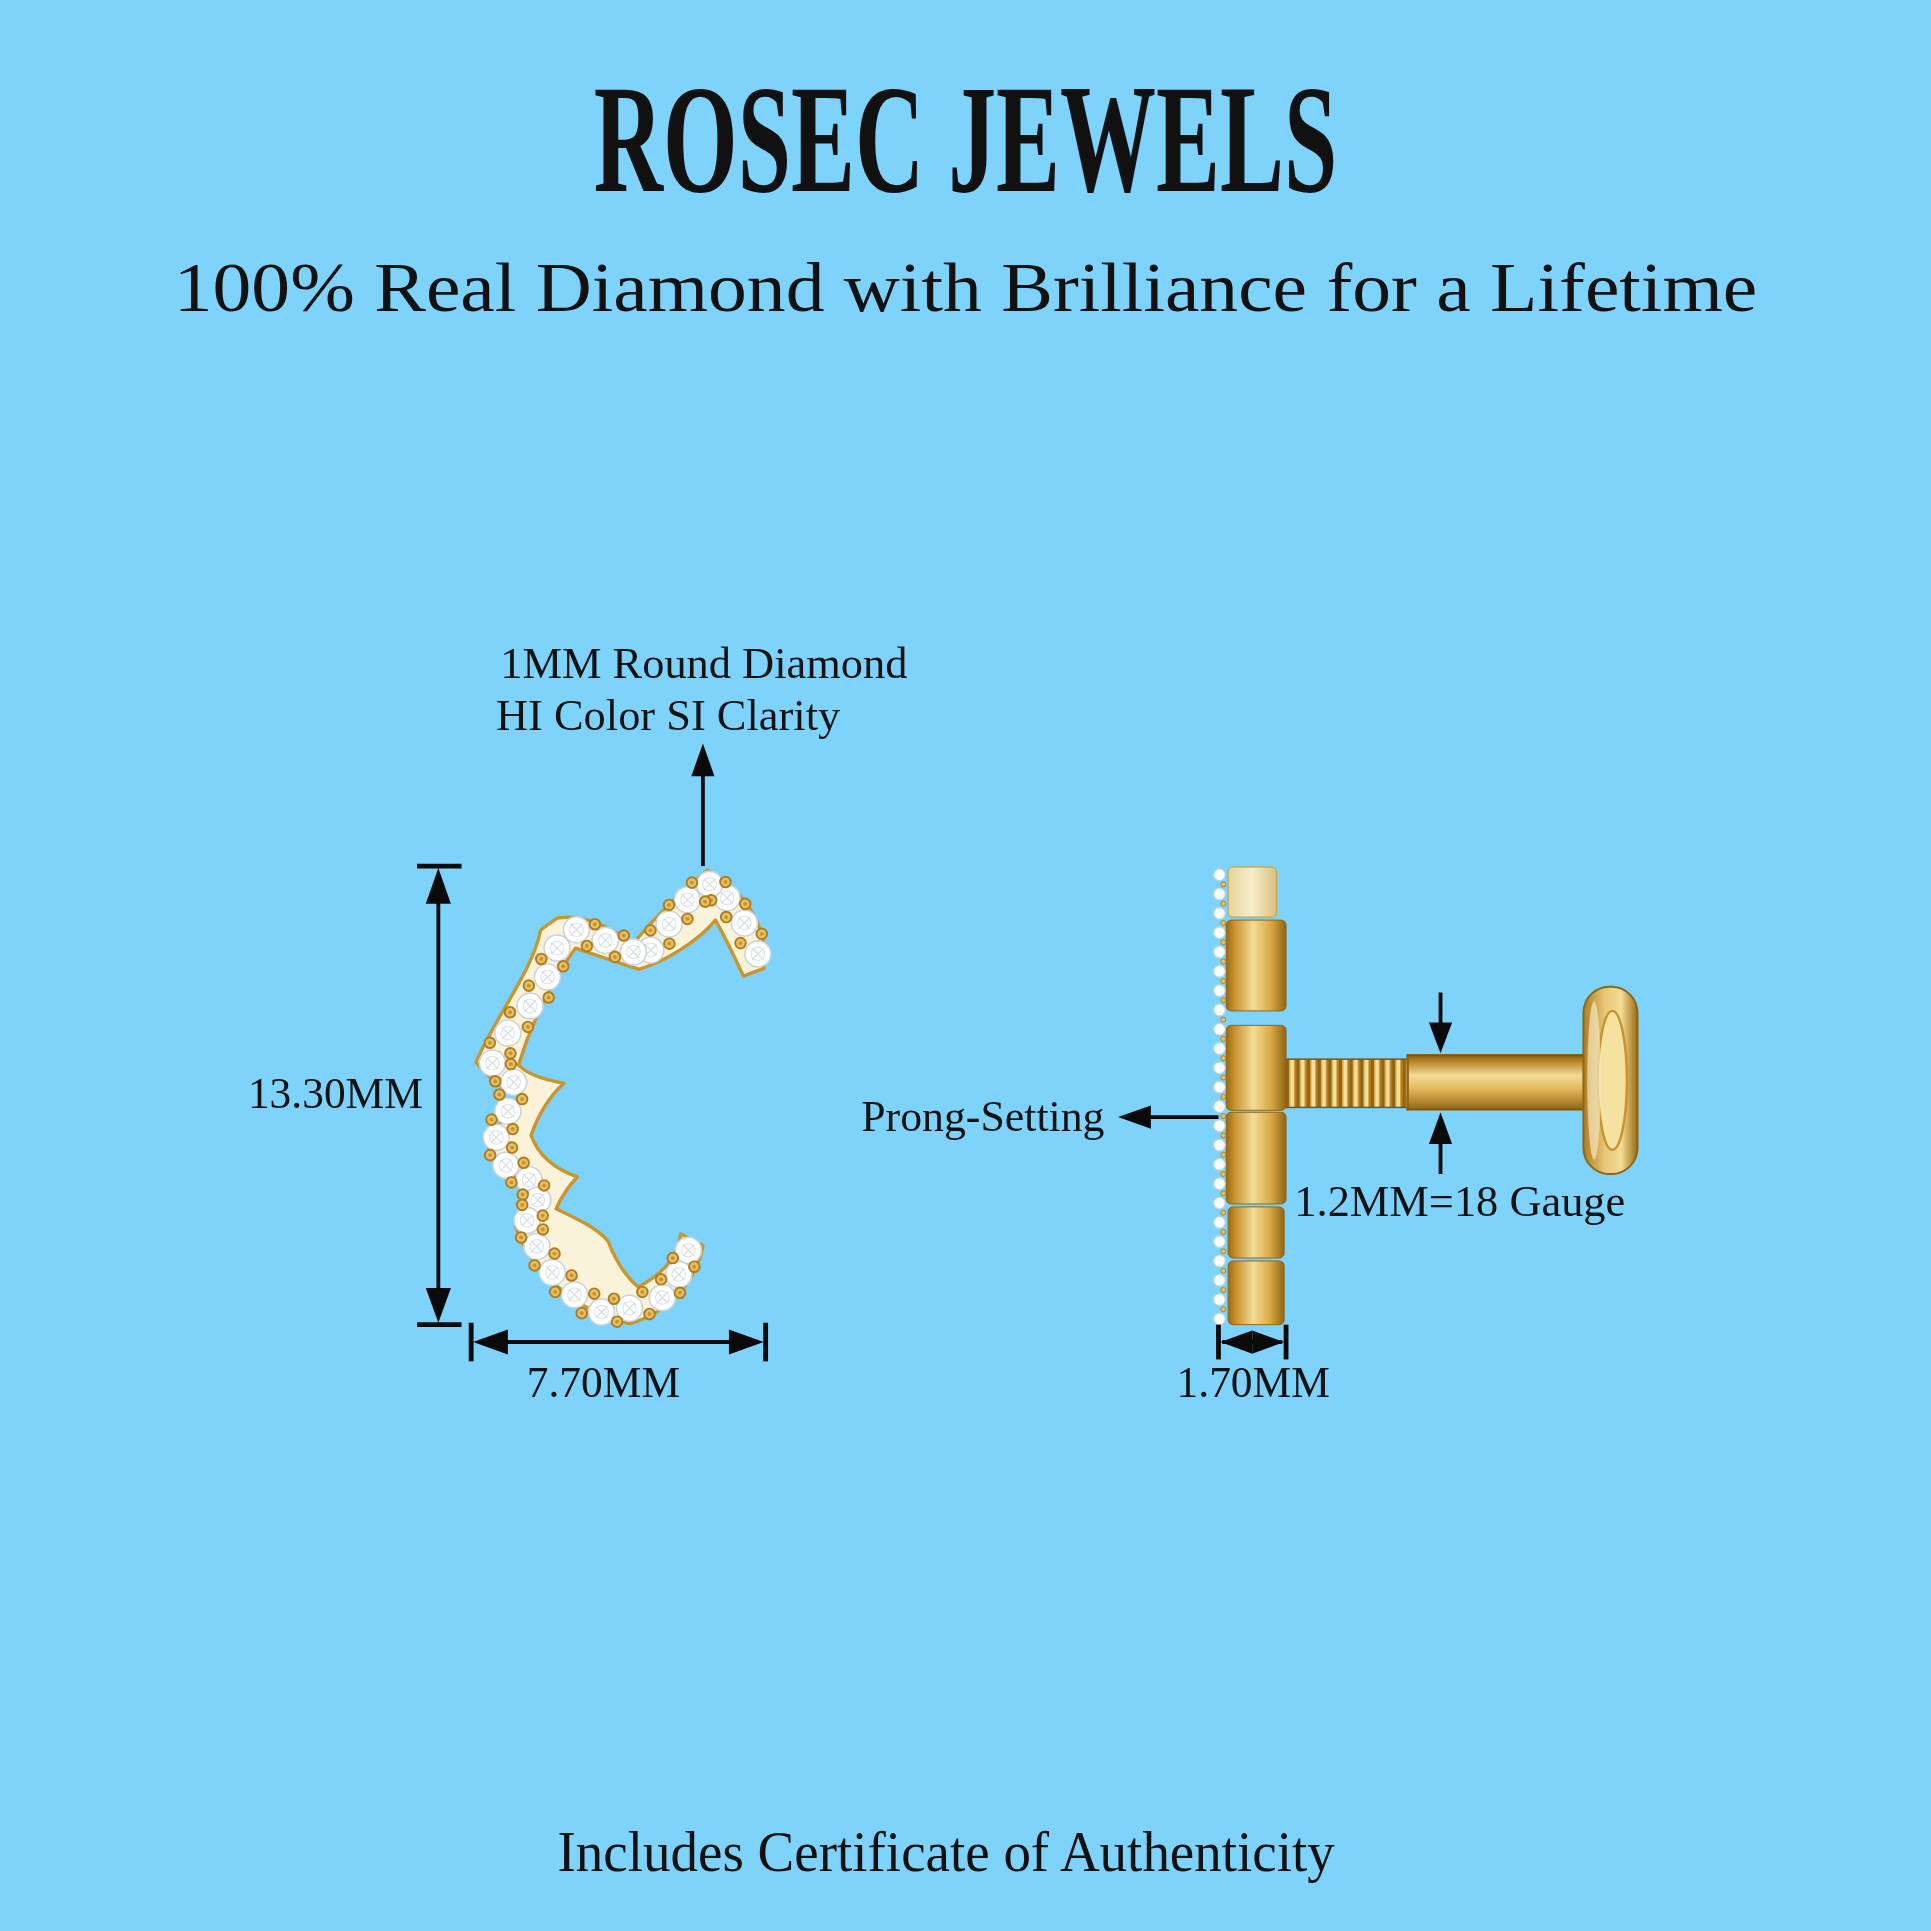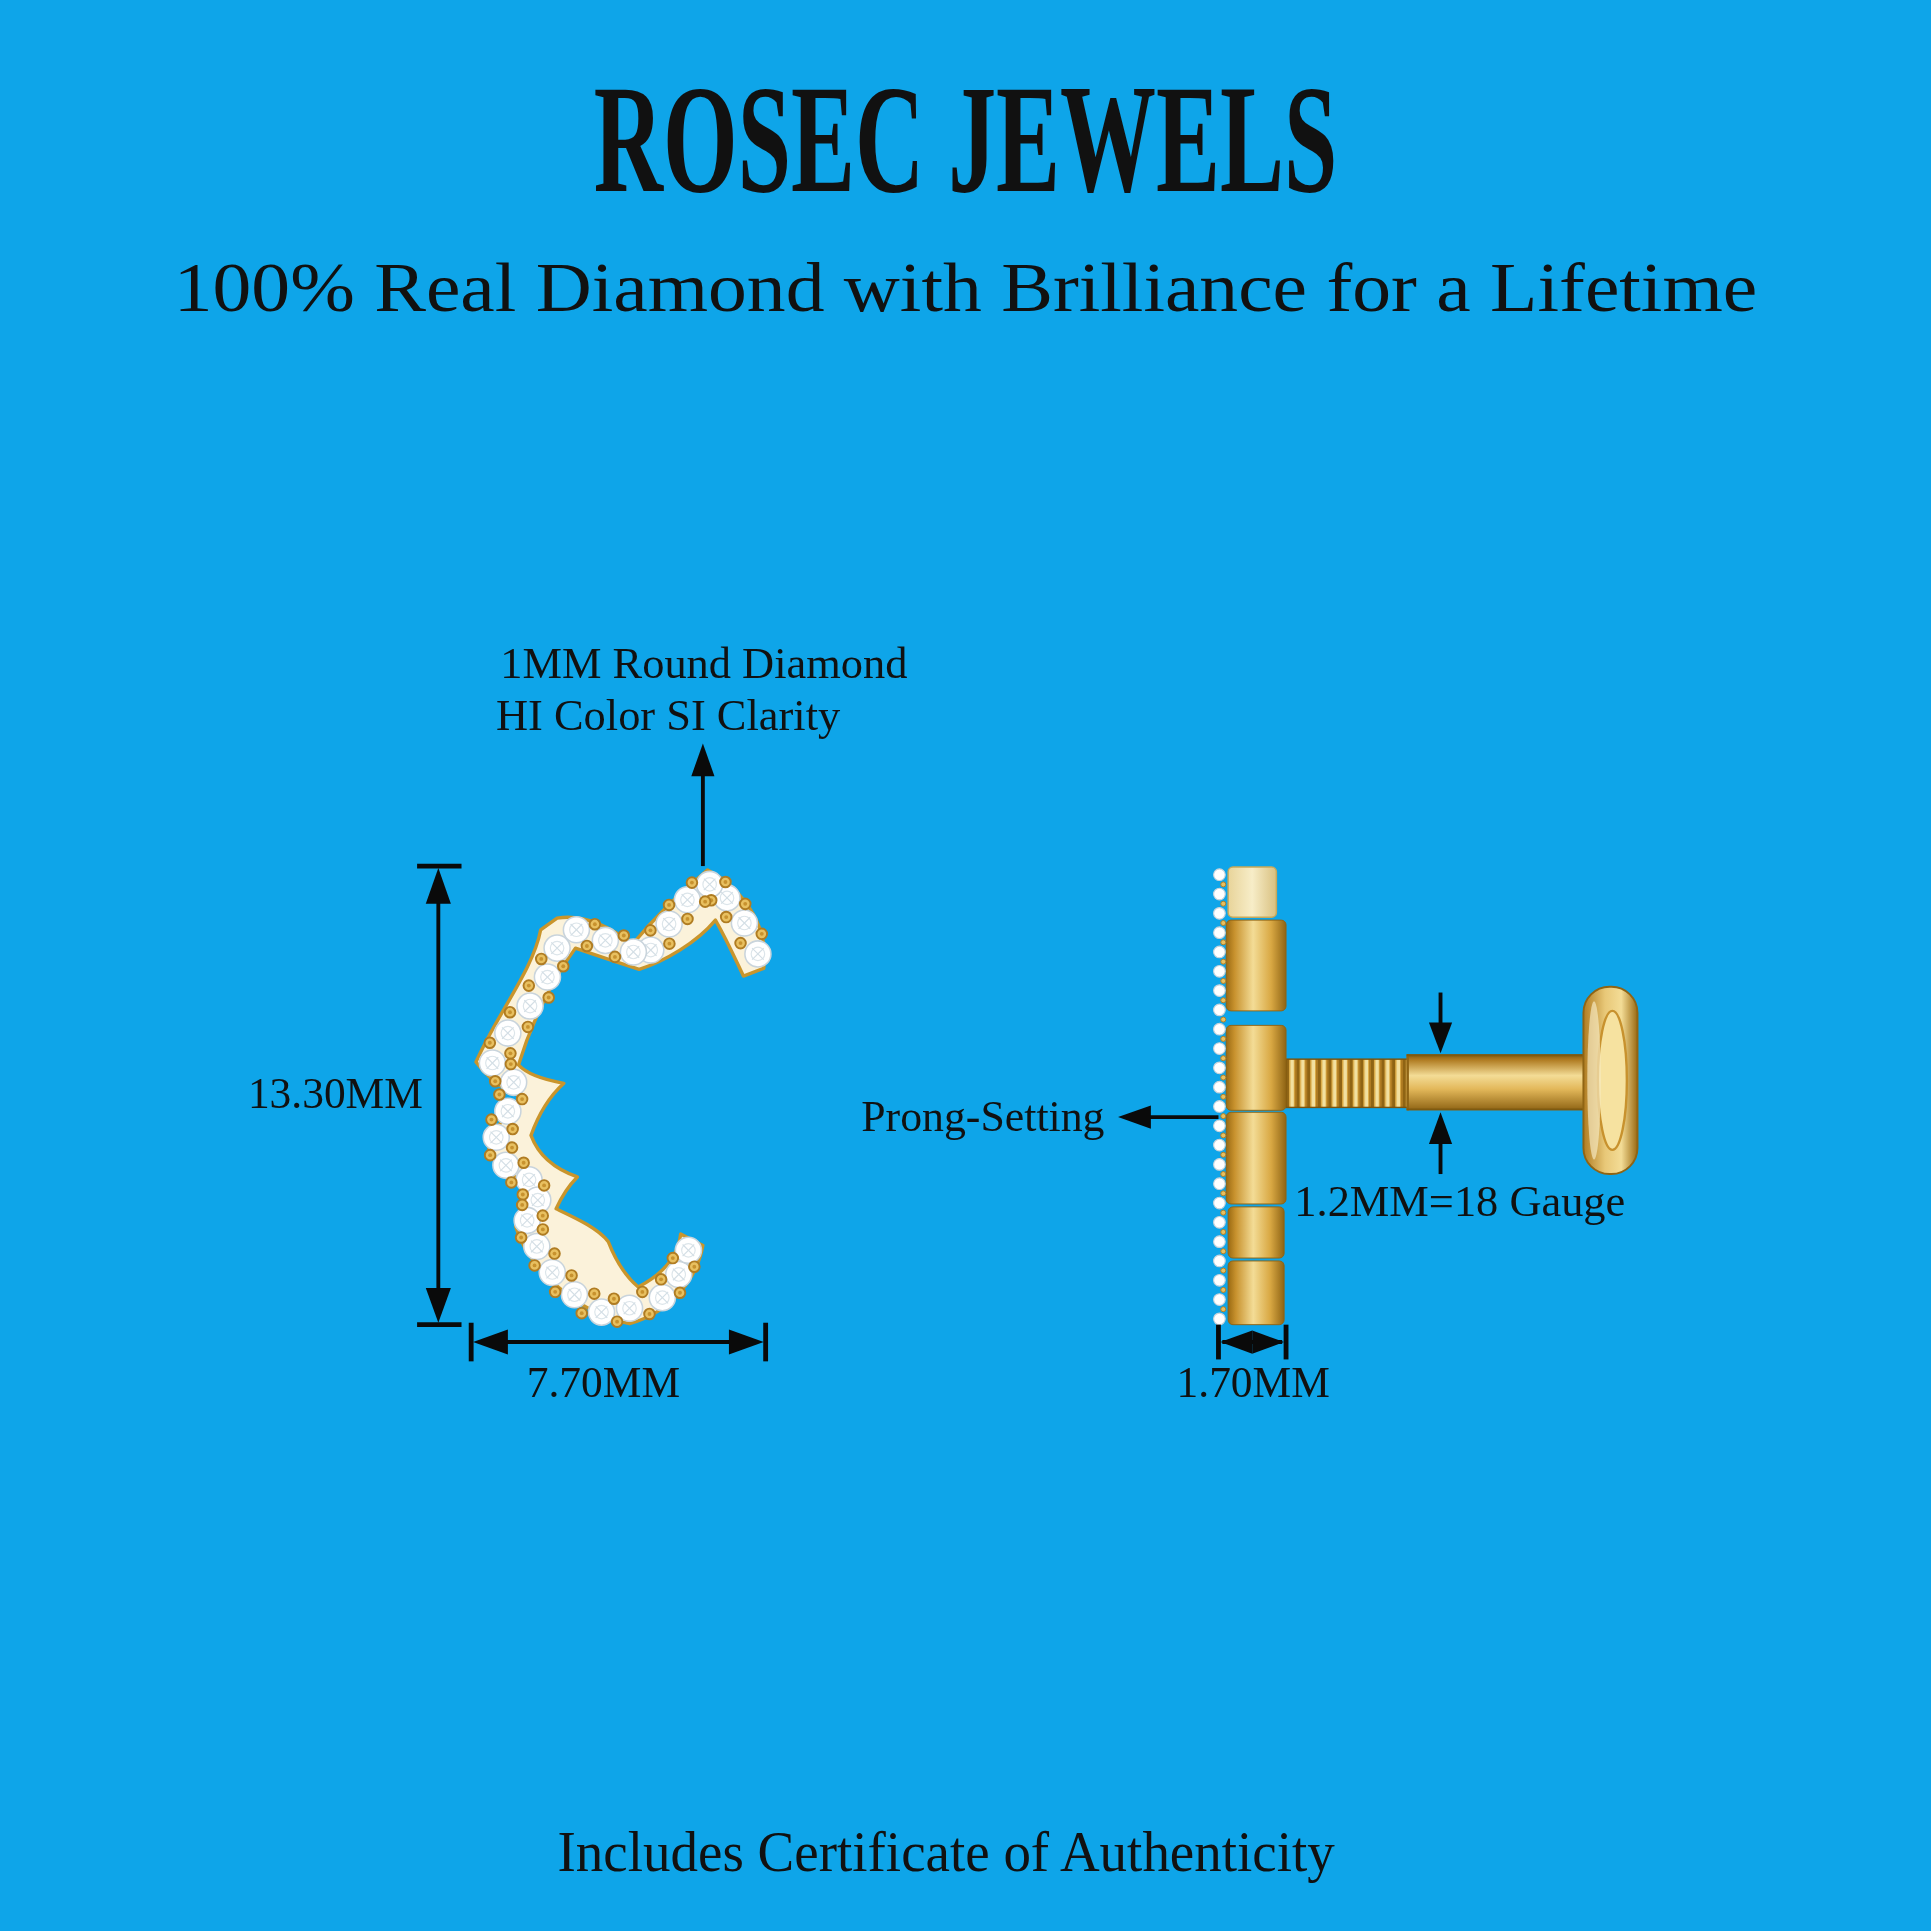--- a/index.html
+++ b/index.html
@@ -1,19 +1,19 @@
 <!DOCTYPE html>
 <html><head>
 <meta charset="utf-8">
 <style>
   html,body{margin:0;padding:0;background:#ffffff;}
   #stage{
     position:relative;
     width:1931px;height:1931px;
-    background:#0ea5e9;
+    background:#7dd3fc;
     font-family:"Liberation Serif", serif;
     overflow:hidden;
   }
   svg text{
     font-family:"Liberation Serif", serif;
     fill:#111111;
   }
   .title-text{font-size:160px;font-weight:bold;}
   .subtitle-text{font-size:72px;}
   .label-text{font-size:46px;}

